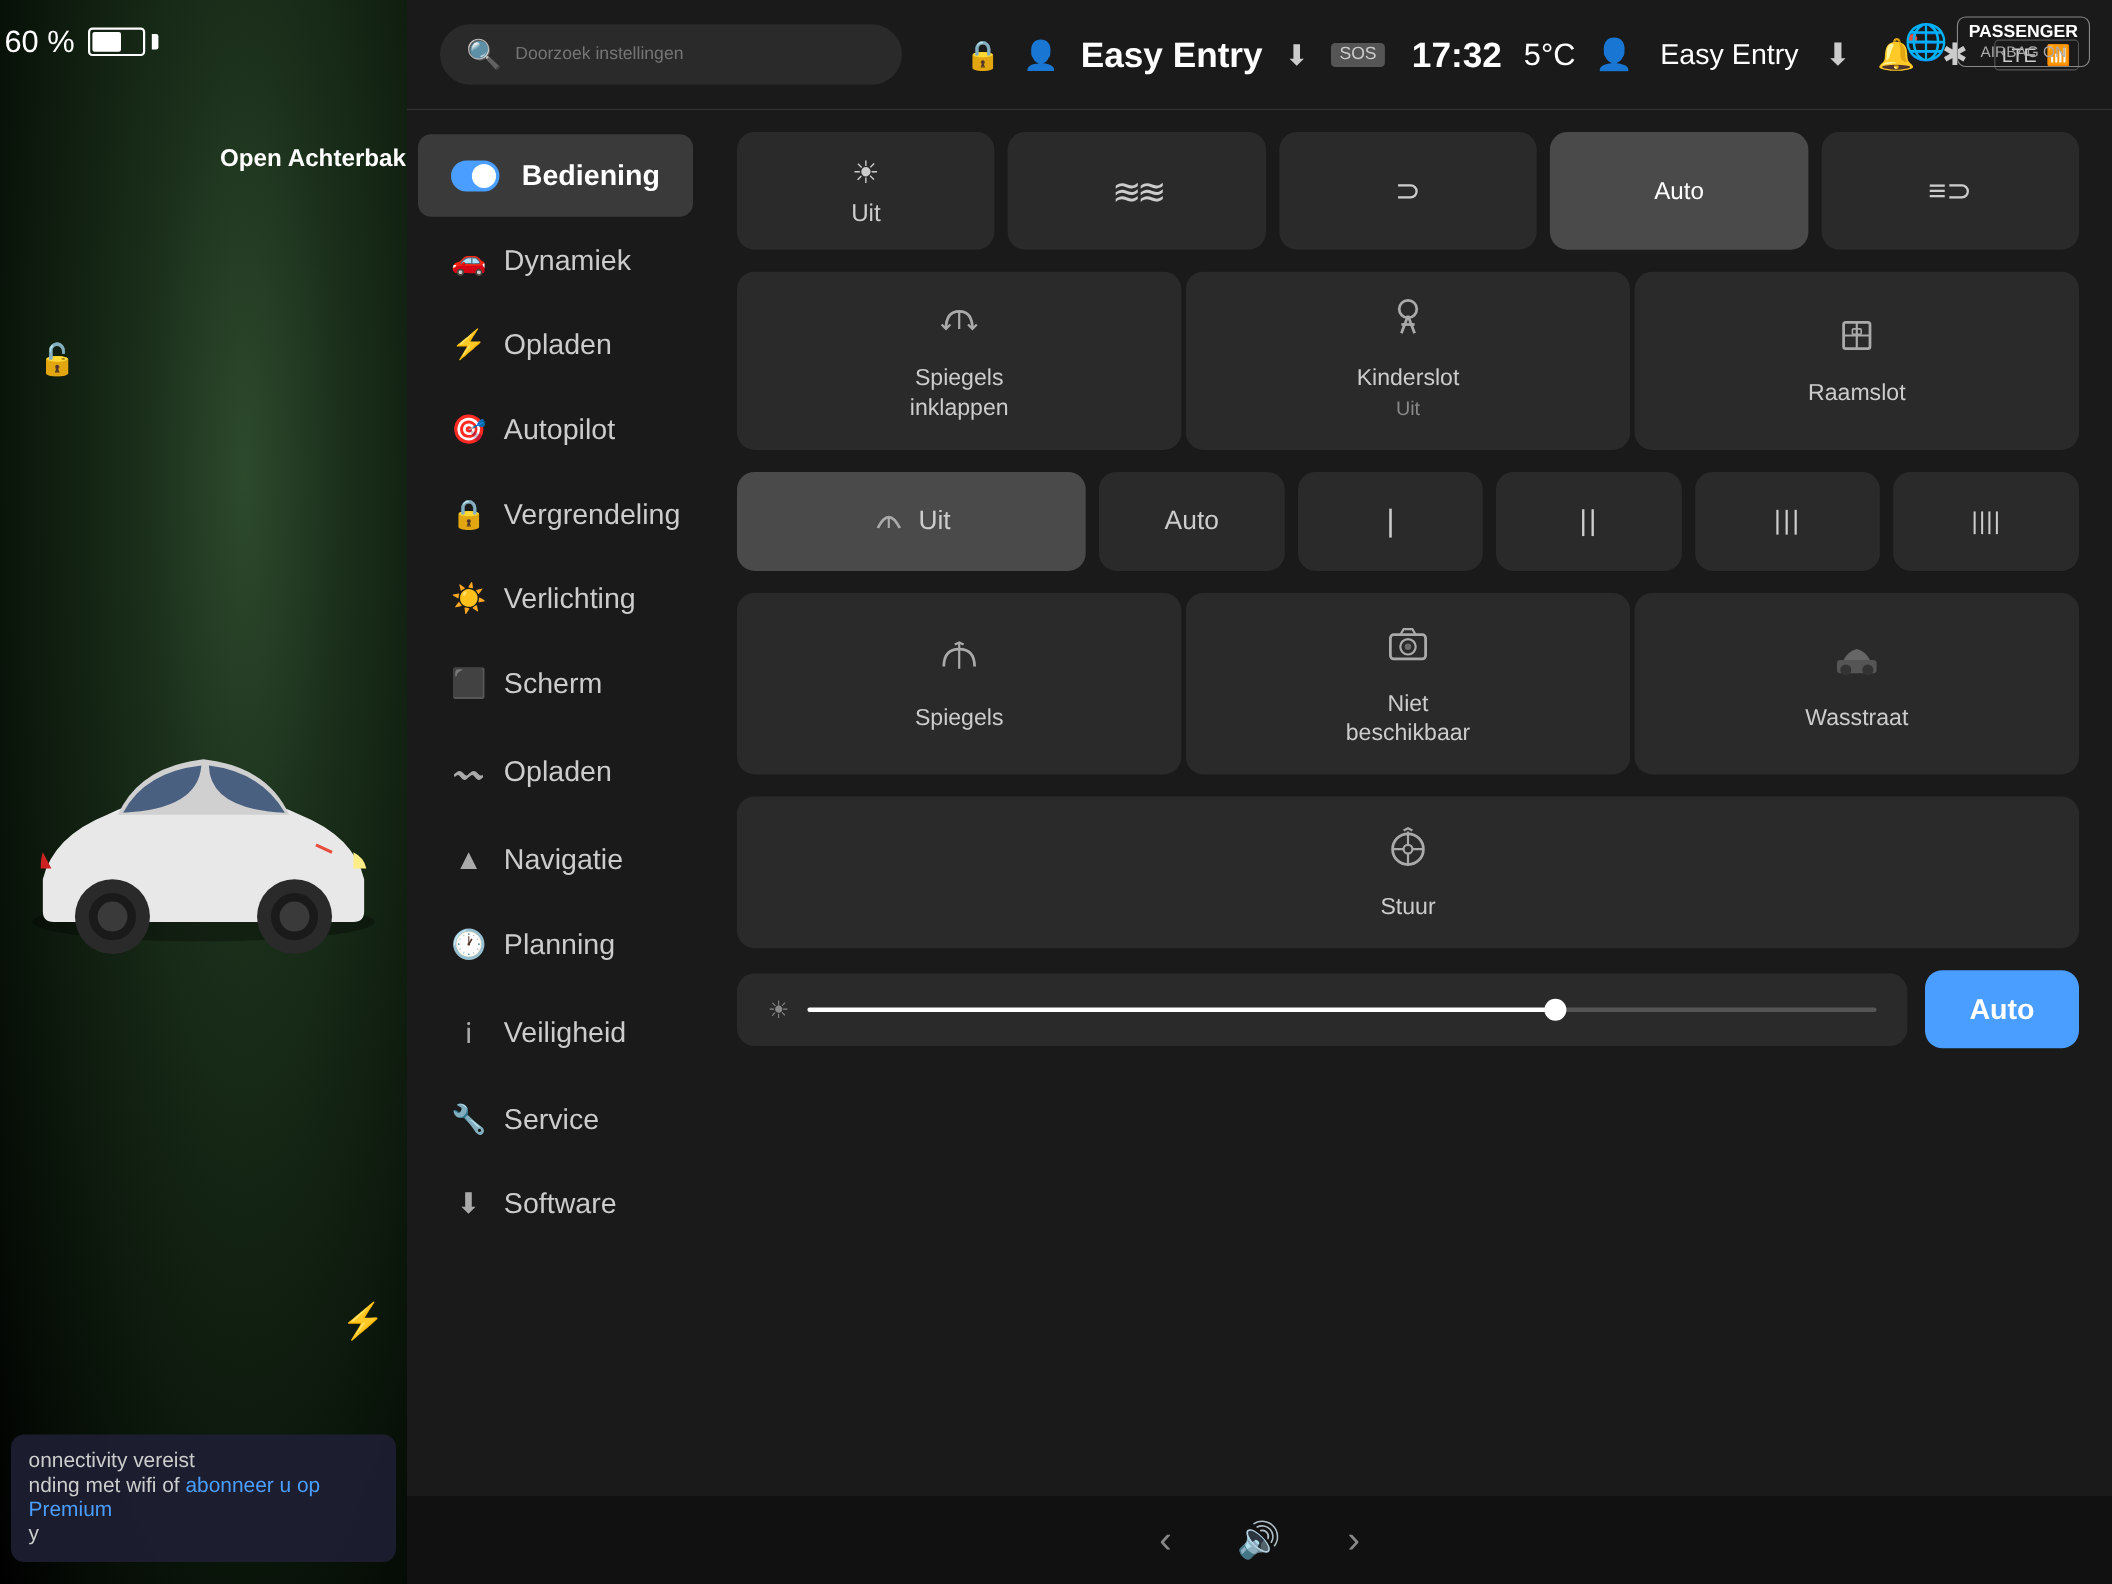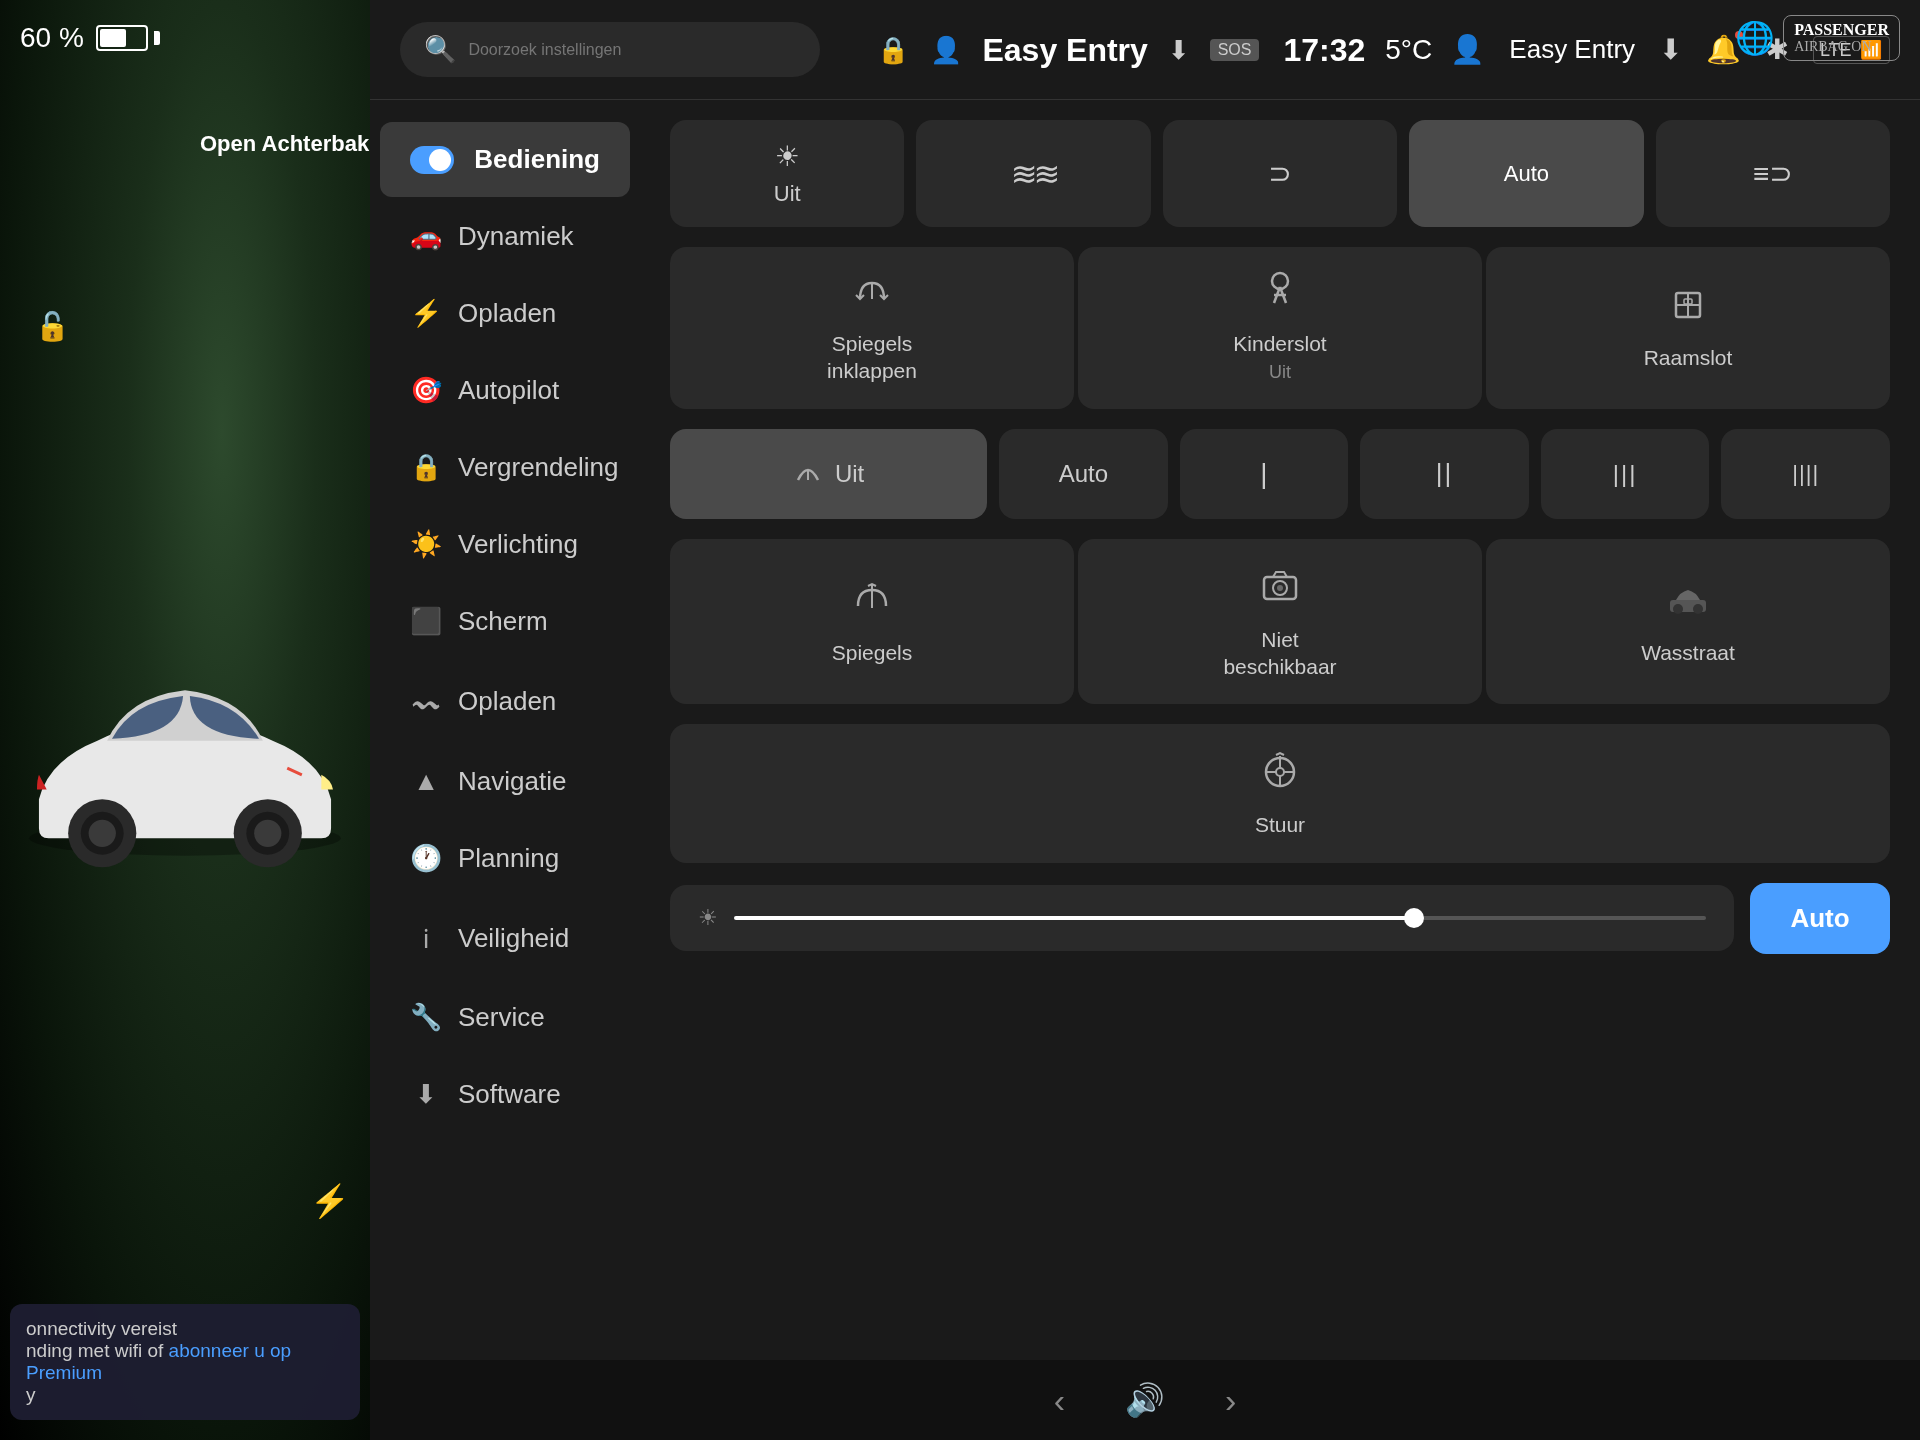--- a/index.html
+++ b/index.html
@@ -31,21 +31,21 @@
 
     
     .status-bar {
       position: absolute;
       top: 0;
       left: 0;
       right: 0;
       height: 76px;
       display: flex;
       align-items: center;
-      padding: 0 20px;
+      padding: 0 4px;
       z-index: 100;
     }
 
     .status-left {
       display: flex;
       align-items: center;
       gap: 12px;
       color: #fff;
       font-size: 28px;
       font-weight: 500;
@@ -117,22 +117,22 @@
       gap: 8px;
       color: #fff;
     }
 
     .airbag-badge {
       border: 1px solid #888;
       border-radius: 8px;
       padding: 4px 10px;
       font-size: 18px;
       color: #ccc;
+      text-align: center;
       line-height: 1.2;
-      font-family: Liberation Serif, serif;
     }
 
     
     .car-area {
       position: absolute;
       top: 100px;
       left: 0;
       width: 370px;
       bottom: 0;
     }

